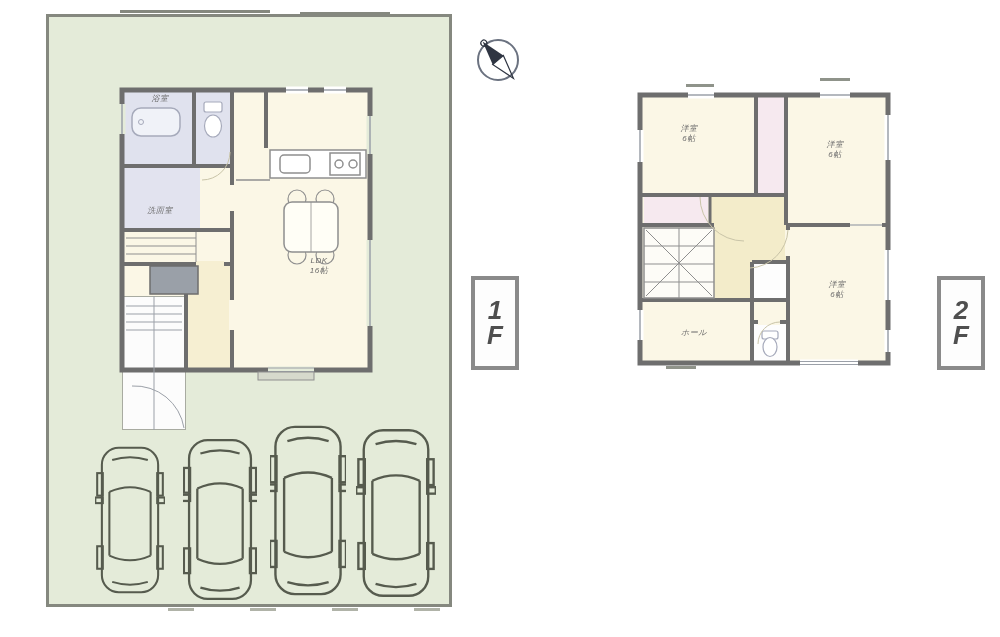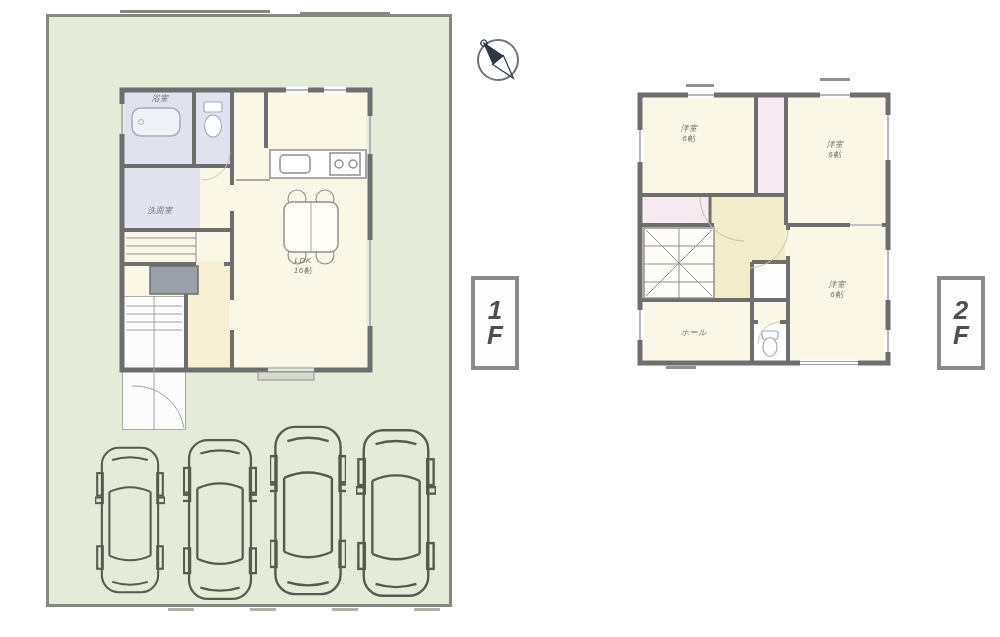--- a/index.html
+++ b/index.html
@@ -222,21 +222,21 @@
     </g>
     <g fill="none" stroke="#c9c4a8" stroke-width="1">
       <path d="M 700 197 A 44 44 0 0 0 744 241"></path>
       <path d="M 788 230 A 40 40 0 0 1 750 268"></path>
       <path d="M 780 322 A 22 22 0 0 0 758 344"></path>
     </g>
   </svg>
 
   <div class="lbl" style="left:138px;top:94px;width:44px;">浴室</div>
   <div class="lbl" style="left:128px;top:190px;width:64px;margin-top:16px;">洗面室</div>
-  <div class="lbl" style="left:280px;top:256px;width:46px;">
+  <div class="lbl" style="left:296px;top:256px;width:46px;">
     <div>LDK</div>
     <div>16帖</div>
   </div>
 
   <div class="lbl" style="left:666px;top:124px;width:46px;">
     <div>洋室</div>
     <div>6帖</div>
   </div>
   <div class="lbl" style="left:812px;top:140px;width:46px;">
     <div>洋室</div>

